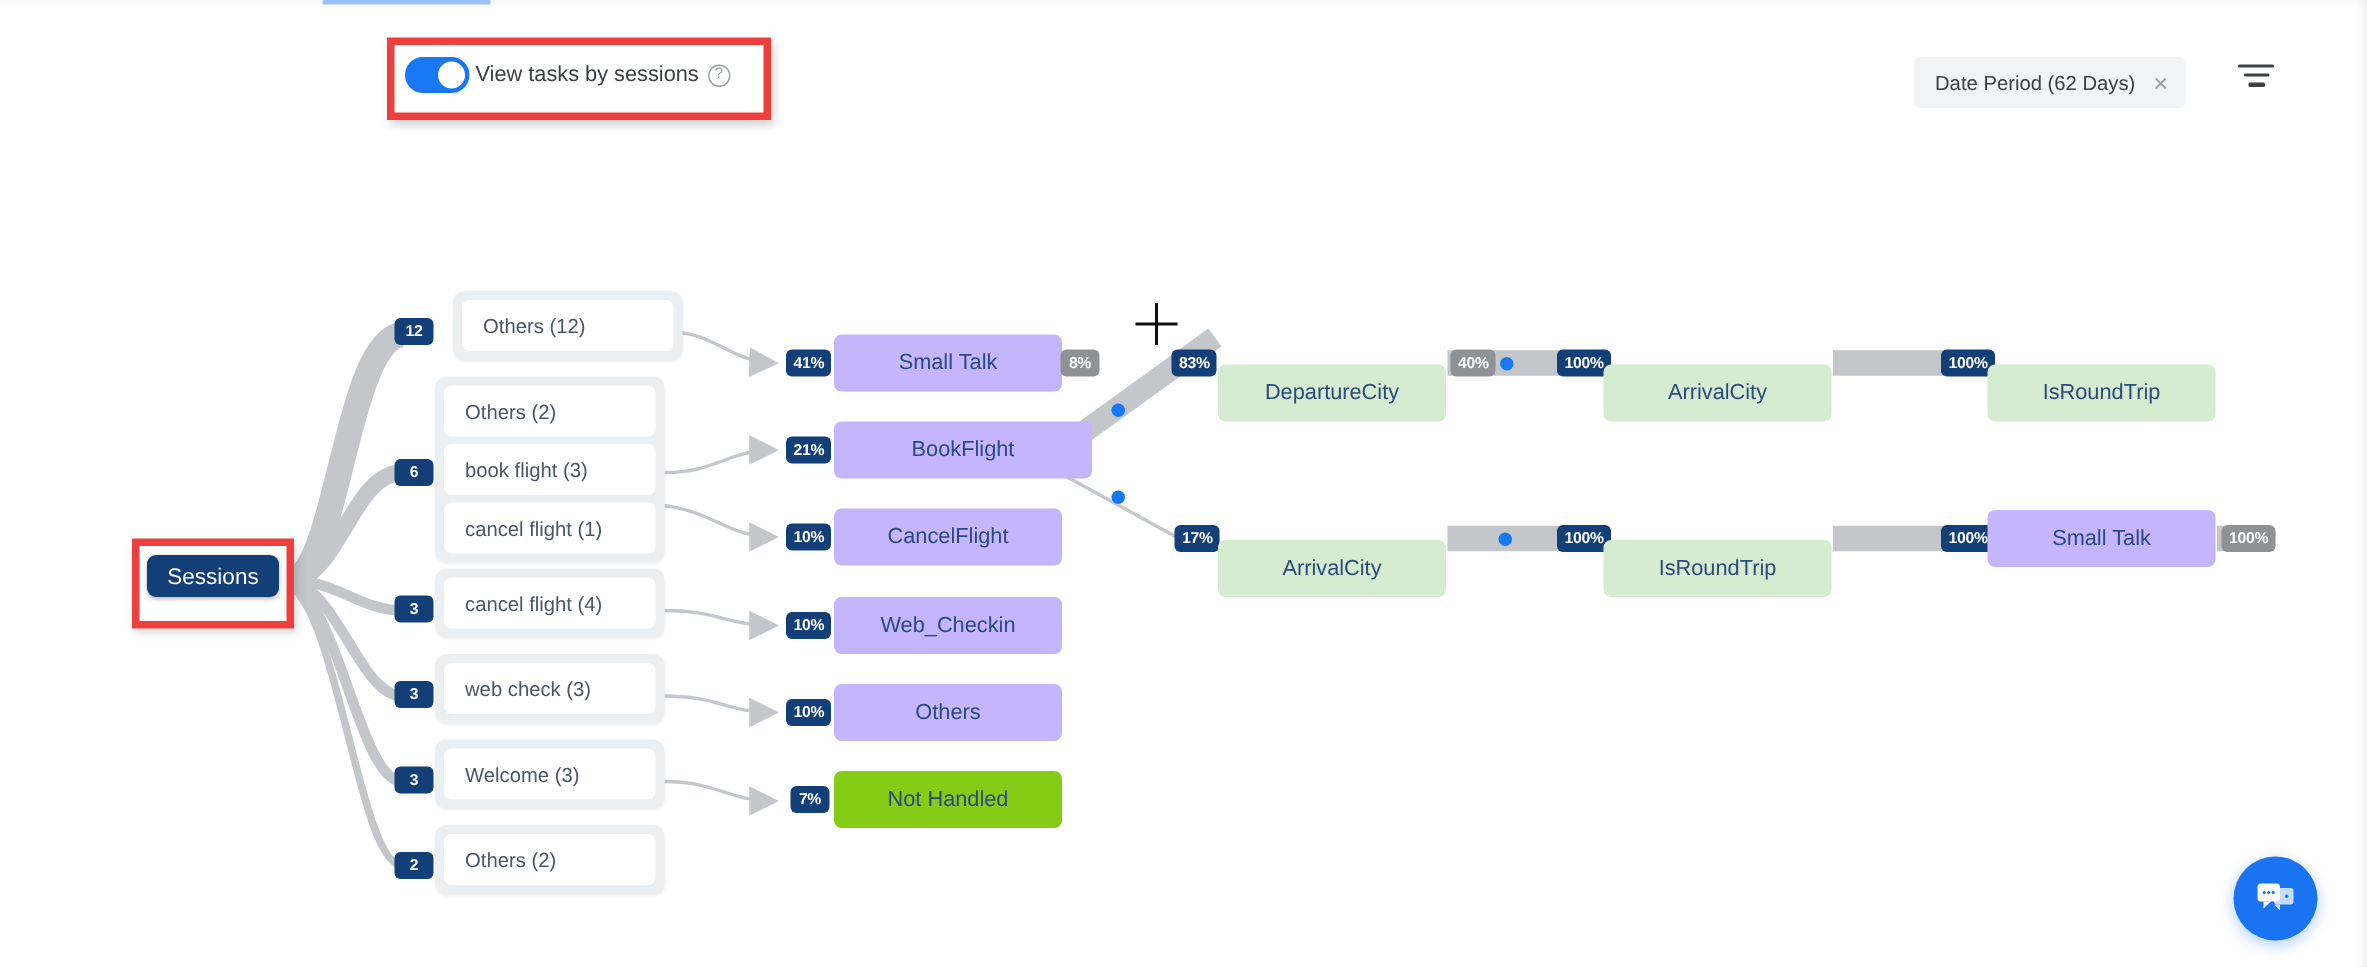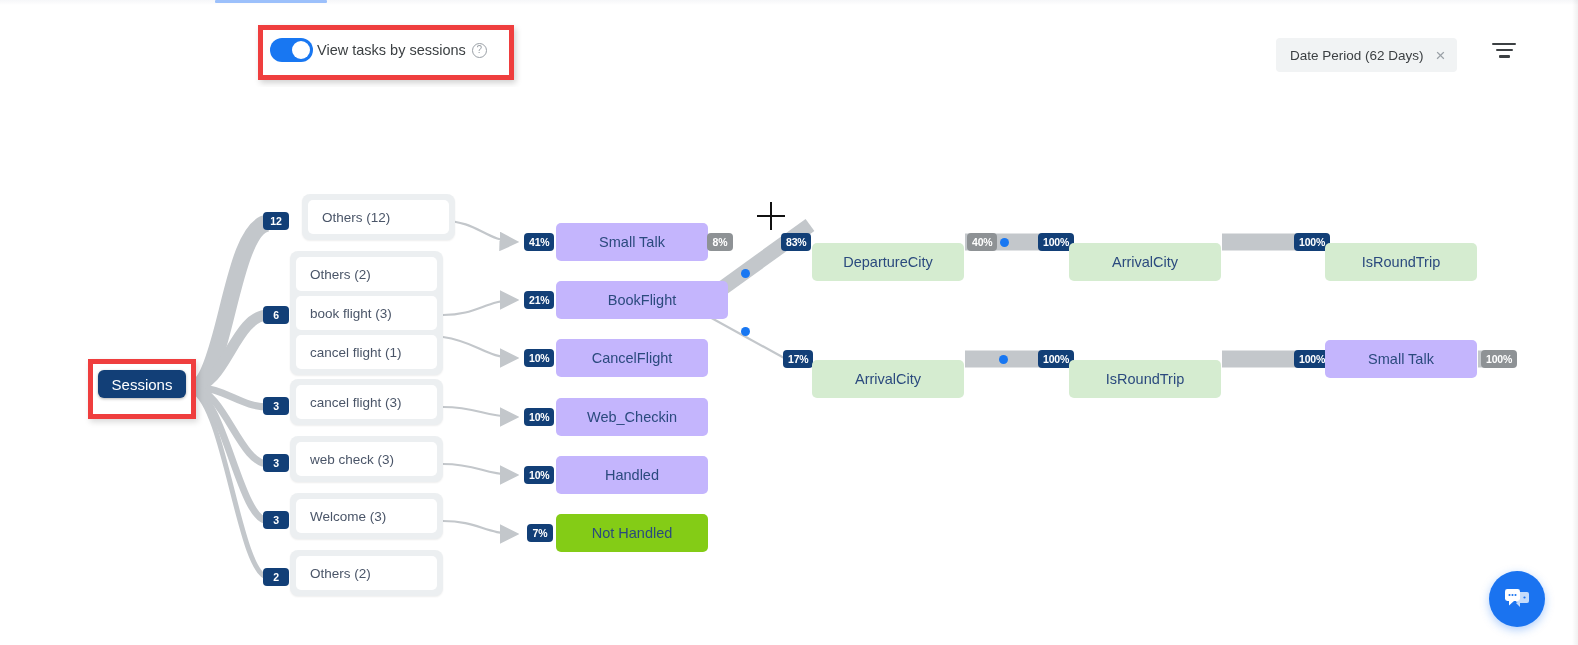--- a/index.html
+++ b/index.html
@@ -262,21 +262,21 @@
     <div class="badge" style="left:263px; top:125px;">12</div>
 
     <div class="group" style="left:290px; top:164px; width:153px;">
       <div class="item">Others (2)</div>
       <div class="item">book flight (3)</div>
       <div class="item">cancel flight (1)</div>
     </div>
     <div class="badge" style="left:263px; top:219px;">6</div>
 
     <div class="group" style="left:290px; top:292px; width:153px;">
-      <div class="item">cancel flight (3)</div>
+      <div class="item">cancel flight (4)</div>
     </div>
     <div class="badge" style="left:263px; top:310px;">3</div>
 
     <div class="group" style="left:290px; top:349px; width:153px;">
       <div class="item">web check (3)</div>
     </div>
     <div class="badge" style="left:263px; top:367px;">3</div>
 
     <div class="group" style="left:290px; top:406px; width:153px;">
       <div class="item">Welcome (3)</div>
@@ -295,21 +295,21 @@
     <div class="badge" style="left:524px; top:204px;">21%</div>
     <div class="node blue" style="left:556px; top:194px; width:172px; height:38px;">BookFlight</div>
 
     <div class="badge" style="left:524px; top:262px;">10%</div>
     <div class="node blue" style="left:556px; top:252px; width:152px; height:38px;">CancelFlight</div>
 
     <div class="badge" style="left:524px; top:321px;">10%</div>
     <div class="node blue" style="left:556px; top:311px; width:152px; height:38px;">Web_Checkin</div>
 
     <div class="badge" style="left:524px; top:379px;">10%</div>
-    <div class="node blue" style="left:556px; top:369px; width:152px; height:38px;">Handled</div>
+    <div class="node blue" style="left:556px; top:369px; width:152px; height:38px;">Others</div>
 
     <div class="badge" style="left:527px; top:437px;">7%</div>
     <div class="node pink" style="left:556px; top:427px; width:152px; height:38px;">Not Handled</div>
 
     <div class="dot" style="left:741px; top:182px;"></div>
 
     <div class="badge" style="left:781px; top:146px;">83%</div>
     <div class="node green" style="left:812px; top:136px; width:152px; height:38px;">DepartureCity</div>
 
     <div class="badge gray" style="left:967px; top:146px;">40%</div>

